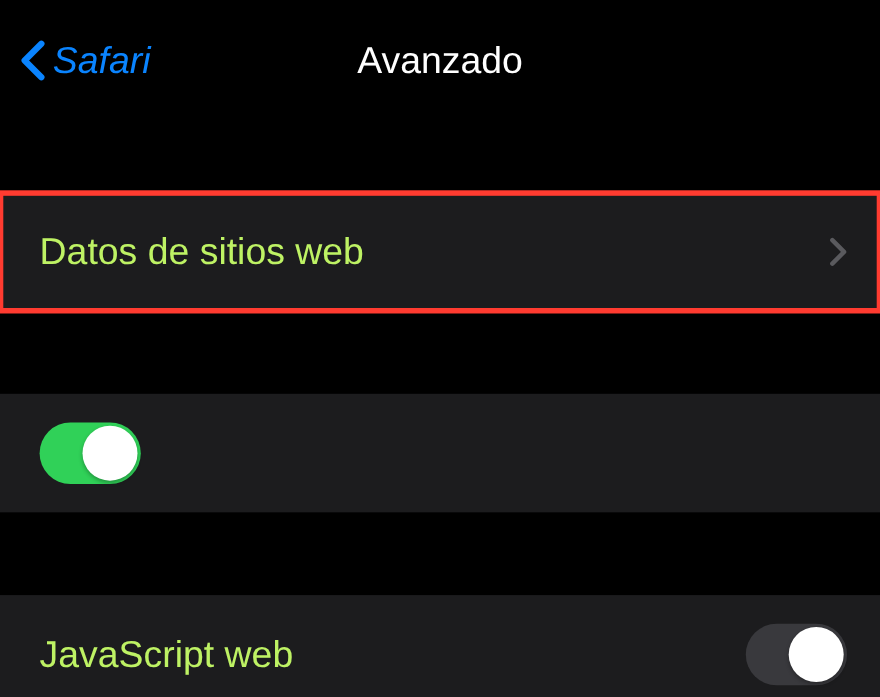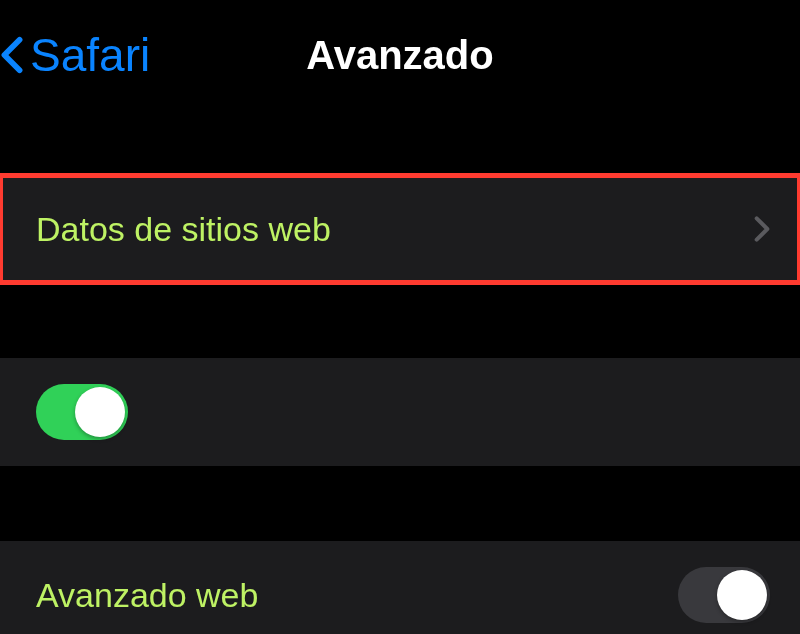--- a/index.html
+++ b/index.html
@@ -19,39 +19,41 @@
       height: 110px;
       display: flex;
       align-items: center;
       position: relative;
       background: #000000;
     }
     .back-button {
       display: flex;
       align-items: center;
       color: #0a84ff;
-      font-size: 46px;
+      font-size: 34px;
+      padding-left: 18px;
       cursor: pointer;
+      font-style: italic;
     }
     .back-chevron {
       margin-right: 6px;
       display: flex;
       align-items: center;
     }
     .back-chevron svg {
       width: 24px;
       height: 38px;
     }
     .header-title {
       position: absolute;
       left: 50%;
       transform: translateX(-50%);
       color: #ffffff;
-      font-size: 40px;
-      font-weight: 700;
+      font-size: 34px;
+      font-weight: 400;
     }
     .section-spacer {
       height: 65px;
       background: #000000;
     }
     .section-spacer-small {
       height: 75px;
       background: #000000;
     }
     .cell {
@@ -139,17 +141,17 @@
 
 <div class="cell">
   <div class="toggle toggle-on">
     <div class="toggle-knob"></div>
   </div>
 </div>
 
 <div class="section-spacer-small"></div>
 
 <div class="cell">
-  <span class="cell-label">Avanzado web</span>
+  <span class="cell-label">JavaScript web</span>
   <div class="toggle toggle-off">
     <div class="toggle-knob"></div>
   </div>
 </div>
 
 </body></html>

